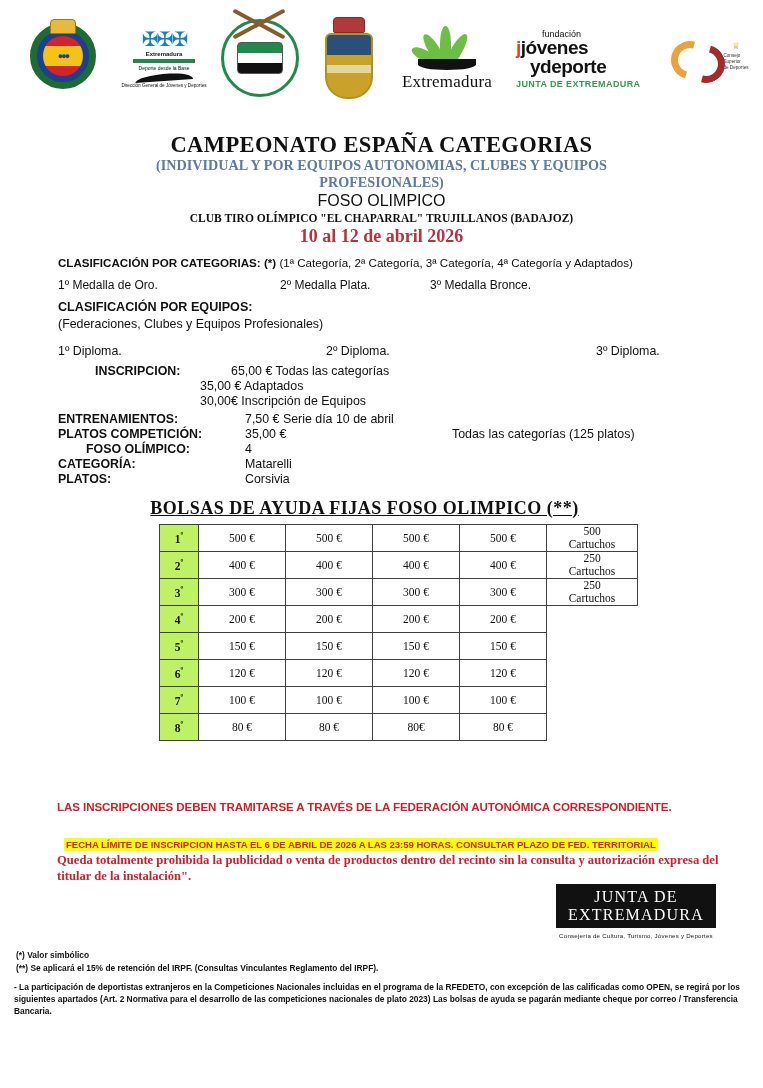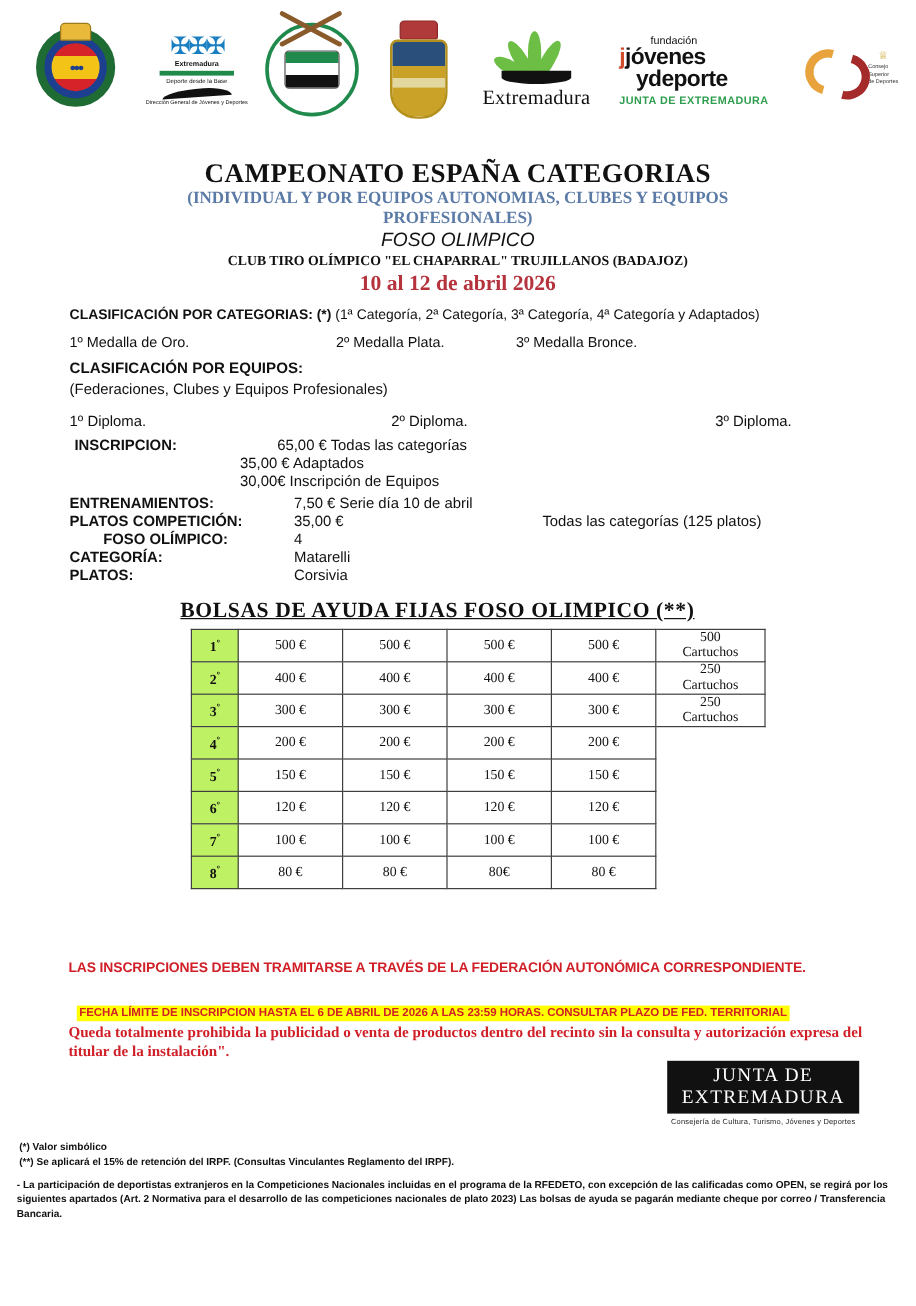--- a/index.html
+++ b/index.html
@@ -89,21 +89,21 @@
      border-radius:50%;border-left-color:transparent;border-top-color:transparent;transform:rotate(-30deg);}
   .csd .txt{font-size:4.6px;line-height:1.3;color:#333;}
   .csd .c{font-size:9px;color:#c9a227;text-align:center;}
 
   
   .t-main{position:absolute;left:0;top:132px;width:763px;text-align:center;
      font-family:"Liberation Serif",serif;font-weight:bold;font-size:22.5px;color:#111;letter-spacing:.4px;}
   .t-sub{position:absolute;left:128px;top:157px;width:507px;text-align:center;
      font-family:"Liberation Serif",serif;font-weight:bold;font-size:14.2px;color:#5b7ba6;line-height:1.18;}
   .t-foso{position:absolute;left:0;top:192px;width:763px;text-align:center;
-     font-family:"Liberation Sans",sans-serif;font-size:16px;color:#111;font-style:italic;}
+     font-family:"Liberation Sans",sans-serif;font-size:16px;color:#111;}
   .t-club{position:absolute;left:0;top:212px;width:763px;text-align:center;
      font-family:"Liberation Serif",serif;font-weight:bold;font-size:11.5px;color:#111;}
   .t-date{position:absolute;left:0;top:226px;width:763px;text-align:center;
      font-family:"Liberation Serif",serif;font-weight:bold;font-size:18px;color:#b5333d;}
 
   
   .blk{position:absolute;font-family:"Liberation Sans",sans-serif;color:#111;}
   .b1{left:58px;top:256px;font-size:11.6px;font-weight:bold;}
   .b1 .norm{font-weight:normal;}
   .b2{left:58px;top:278px;font-size:12px;width:640px;}
@@ -111,21 +111,21 @@
   .b2 .c3{position:absolute;left:372px;top:0;}
   .b3{left:58px;top:300px;font-size:12.6px;font-weight:bold;}
   .b4{left:58px;top:317px;font-size:12.4px;}
   .b5{left:58px;top:344px;font-size:12.4px;width:640px;}
   .b5 .c2{position:absolute;left:268px;top:0;}
   .b5 .c3{position:absolute;left:538px;top:0;}
 
   .lbl{position:absolute;font-weight:bold;font-size:12.4px;}
   .val{position:absolute;font-size:12.4px;}
 
-  .ins-l{left:41px;top:364px;padding-left:21px;}
+  .ins-l{left:74px;top:364px;padding-left:21px;}
   .ins-v1{left:200px;top:364px;margin-left:31px;}
   .ins-v2{left:200px;top:379px;}
   .ins-v3{left:200px;top:394px;}
   .ent-l{left:58px;top:412px;}
   .ent-v{left:245px;top:412px;}
   .pc-l{left:58px;top:427px;}
   .pc-v{left:245px;top:427px;}
   .pc-r{left:452px;top:427px;}
   .fo-l{left:58px;top:442px;padding-left:28px;}
   .fo-v{left:245px;top:442px;}

